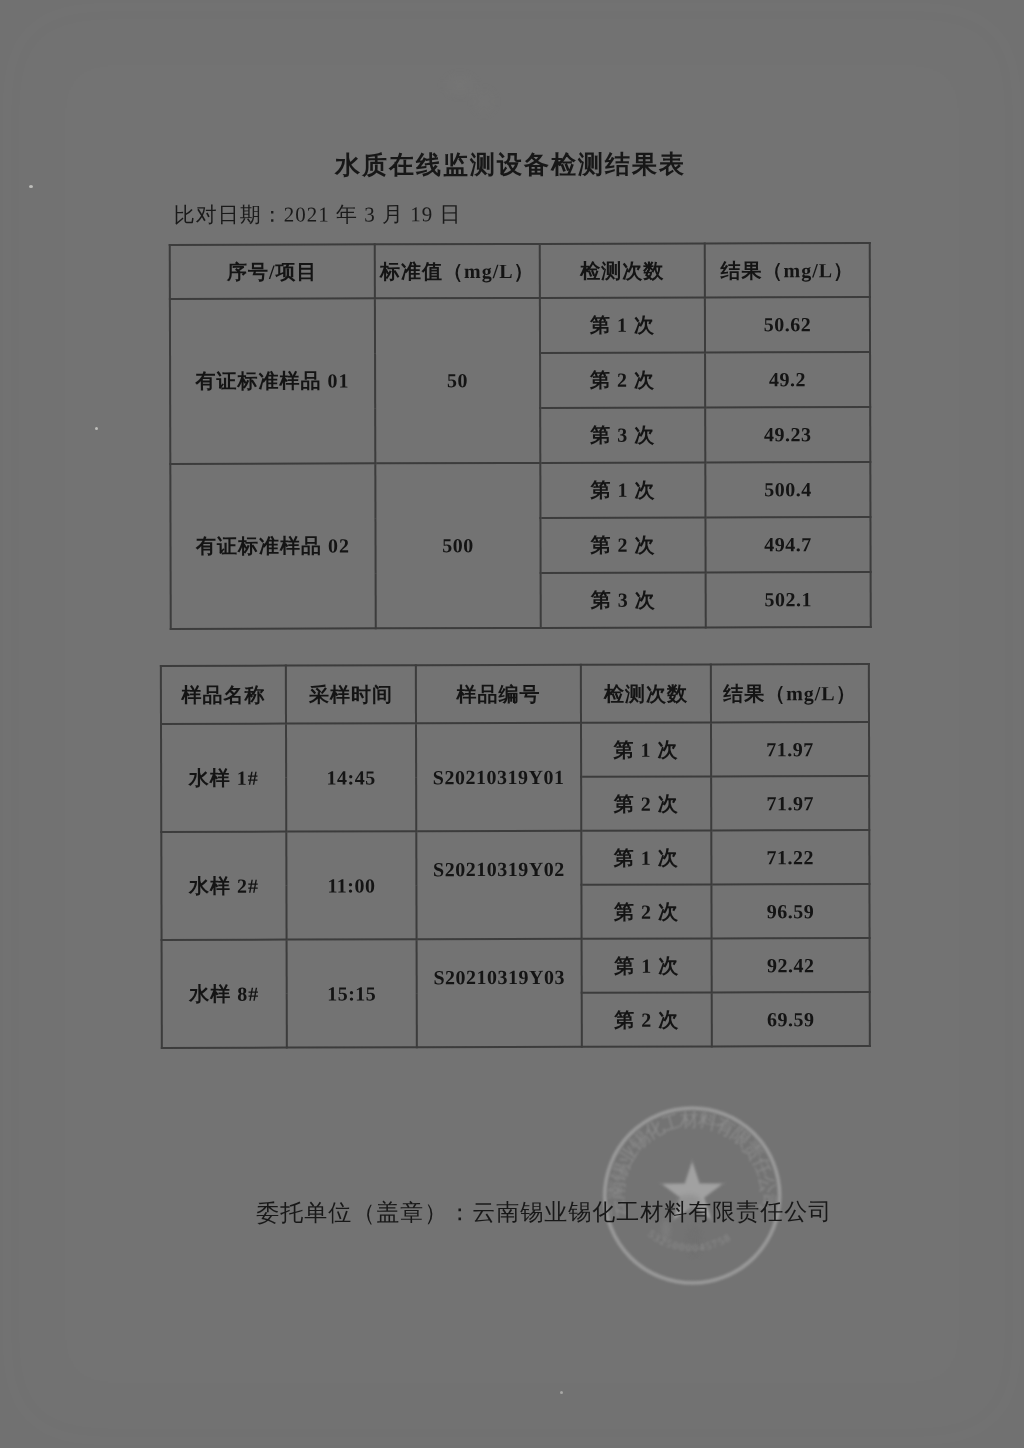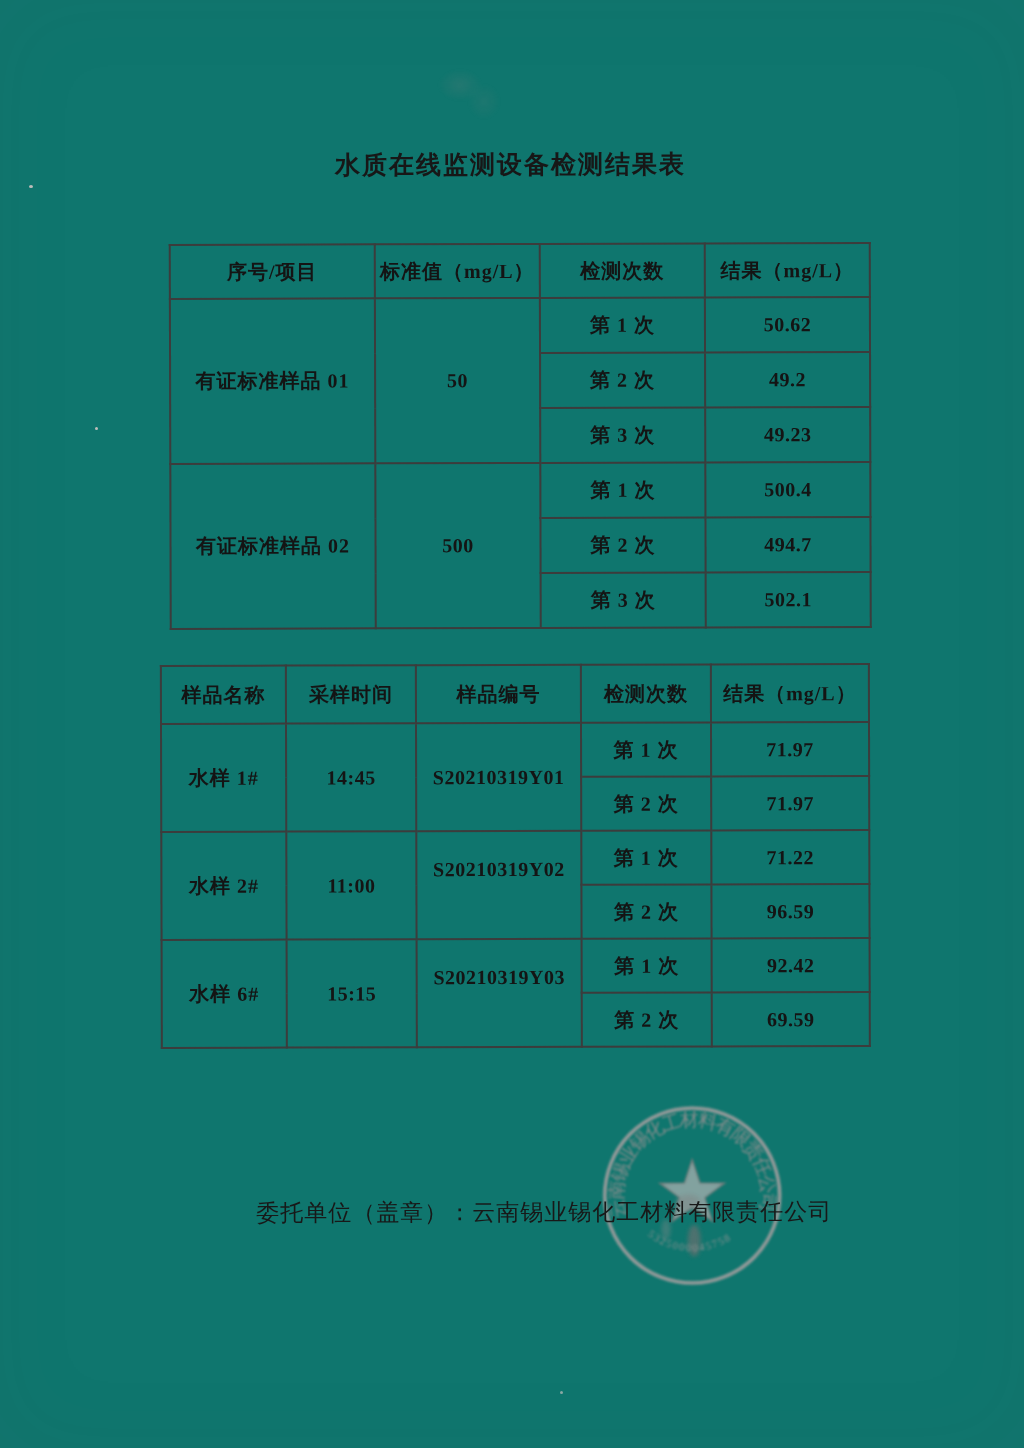--- a/index.html
+++ b/index.html
@@ -1,18 +1,18 @@
 <!DOCTYPE html>
 <html><head>
 <meta charset="utf-8">
 <style>
   html,body{margin:0;padding:0;background:#e8e8e6;}
   .page{
     position:relative;width:1024px;height:1448px;margin:0 auto;
-    background:#0f766e;overflow:hidden;
+    background:#737373;overflow:hidden;
     font-family:"Liberation Serif","DejaVu Serif",serif;
     color:#1c1c1c;
     box-shadow:inset 0 0 90px rgba(90,90,90,0.06);
   }
   .sheet{position:absolute;inset:0;transform:rotate(-0.15deg);transform-origin:50% 50%;}
   .doc-title{
     position:absolute;top:148px;left:0;width:1024px;text-align:center;
     font-size:25px;font-weight:700;letter-spacing:2px;color:#171717;
   }
   .meta-row{
@@ -58,20 +58,21 @@
   <div class="smudge"></div>
   <div class="speck sp1"></div>
   <div class="speck sp2"></div>
   <div class="speck sp3"></div>
 
   <div class="sheet">
 
     <div class="doc-title">水质在线监测设备检测结果表</div>
 
     <div class="meta-row">
+      <div><span>比对日期：</span><span>2021 年 3 月 19 日</span></div>
     </div>
 
     <table class="t1">
       <colgroup>
           <col style="width:205px">
           <col style="width:165px">
           <col style="width:165px">
           <col style="width:165px">
         </colgroup>
       <tbody>
@@ -144,21 +145,21 @@
         <td rowspan="2" class="num">11:00</td>
         <td rowspan="2" class="num vtop">S20210319Y02</td>
         <td>第 1 次</td>
         <td class="num">71.22</td>
       </tr>
       <tr>
         <td>第 2 次</td>
         <td class="num">96.59</td>
       </tr>
       <tr>
-        <td rowspan="2">水样 6#</td>
+        <td rowspan="2">水样 8#</td>
         <td rowspan="2" class="num">15:15</td>
         <td rowspan="2" class="num vtop">S20210319Y03</td>
         <td>第 1 次</td>
         <td class="num">92.42</td>
       </tr>
       <tr>
         <td>第 2 次</td>
         <td class="num">69.59</td>
       </tr>
     </tbody>

